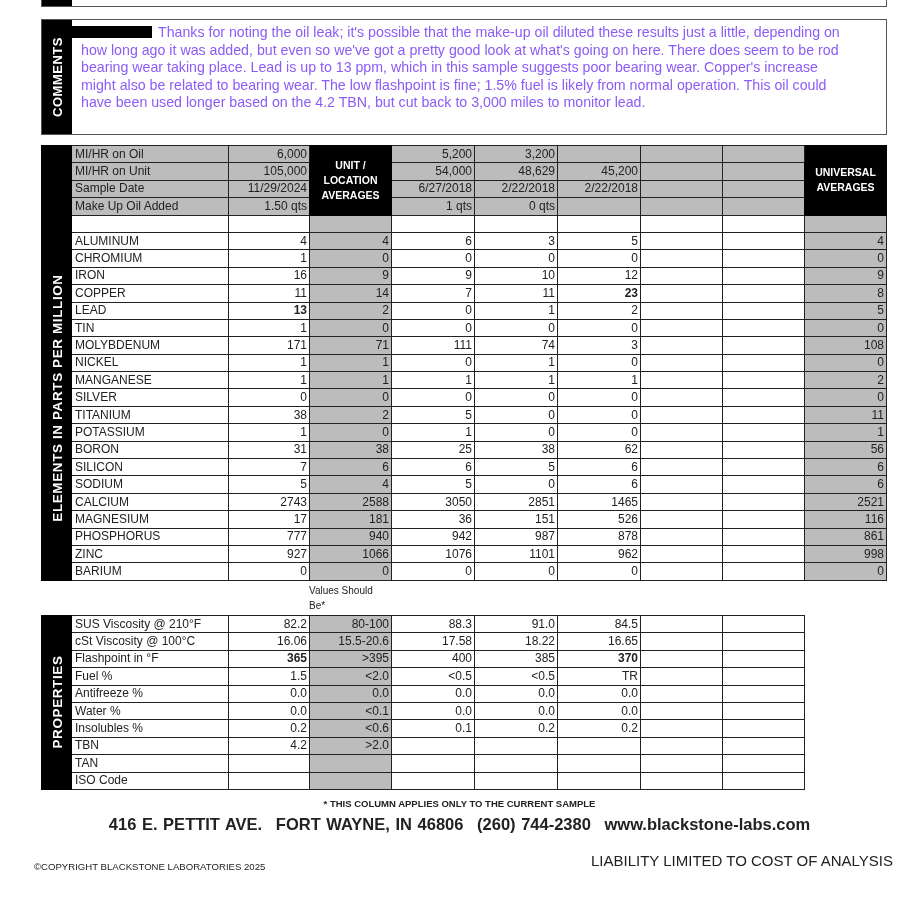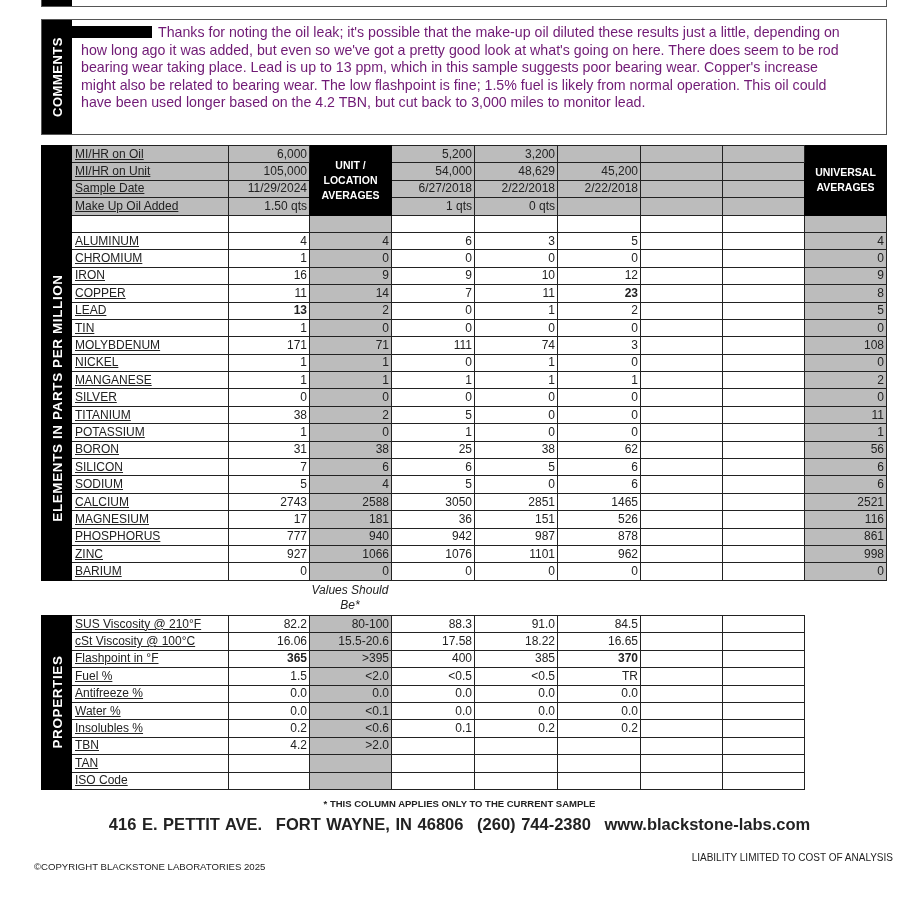--- a/index.html
+++ b/index.html
@@ -6,37 +6,37 @@
   body{width:919px;height:900px;position:relative;overflow:hidden;font-family:"Liberation Sans",sans-serif;color:#222;}
   .abs{position:absolute;}
   
   #prev-box{left:41px;top:-10px;width:844px;height:16px;border:1px solid #555;border-top:none;}
   #prev-box .side{position:absolute;left:0;top:0;width:30px;height:100%;background:#000;}
   
   #comments{left:41px;top:19px;width:844px;height:114px;border:1px solid #555;}
   #comments .side{position:absolute;left:0;top:0;width:30px;height:100%;background:#000;}
   #comments .side span{position:absolute;left:15px;top:57px;transform:translate(-50%,-50%) rotate(-90deg);color:#fff;font-weight:bold;font-size:13px;letter-spacing:0.5px;white-space:nowrap;}
   #comments .redact{position:absolute;left:30px;top:6px;width:80px;height:12px;background:#000;}
-  #comments .text{position:absolute;left:39px;top:4px;width:760px;font-size:14.2px;line-height:17.6px;color:#701a75;text-indent:77px;}
+  #comments .text{position:absolute;left:39px;top:4px;width:760px;font-size:14.2px;line-height:17.6px;color:#8b5cf6;text-indent:77px;}
   
   table.grid{border-collapse:collapse;position:absolute;table-layout:fixed;font-size:12px;}
   table.grid td{border:1px solid #222;height:16.4px;padding:0 2px;white-space:nowrap;overflow:hidden;line-height:15px;}
-  td.lbl{text-align:left;padding-left:3px !important;text-decoration:underline;}
+  td.lbl{text-align:left;padding-left:3px !important;}
   td.num{text-align:right;}
   td.gray{background:#bcbcbc;}
   td.hdr{background:#000;color:#fff;font-weight:bold;text-align:center;font-size:10.5px;line-height:14px;white-space:normal !important;border-color:#000 !important;}
   td.side{background:#000;border-color:#000 !important;padding:0;position:relative;}
   td.side span{position:absolute;left:50%;top:50%;transform:translate(-50%,-50%) rotate(-90deg);color:#fff;font-weight:bold;font-size:13.5px;white-space:nowrap;letter-spacing:0.6px;}
   b{font-weight:bold;text-align:right;}
-  #should-be{left:309px;top:583px;width:82px;text-align:center;font-size:12px;line-height:15px;font-style:italic;}
+  #should-be{left:309px;top:583px;width:82px;font-size:10px;line-height:15px;}
   #footnote{left:0;top:798px;width:919px;text-align:center;font-size:9.5px;font-weight:bold;}
   #address{left:0;top:815px;width:919px;text-align:center;font-size:16.5px;font-weight:bold;word-spacing:1px;}
   #address span{margin:0 4px;}
   #copyright{left:34px;top:852px;font-size:9.6px;margin-top:9px;}
-  #liability{right:26px;top:852px;font-size:10px;margin-left:33px;}
+  #liability{right:26px;top:852px;font-size:15px;margin-left:33px;}
 </style>
 </head>
 <body>
 
 <div id="prev-box" class="abs">
     <div class="side"></div>
   </div>
 
 <div id="comments" class="abs">
   <div class="side">

